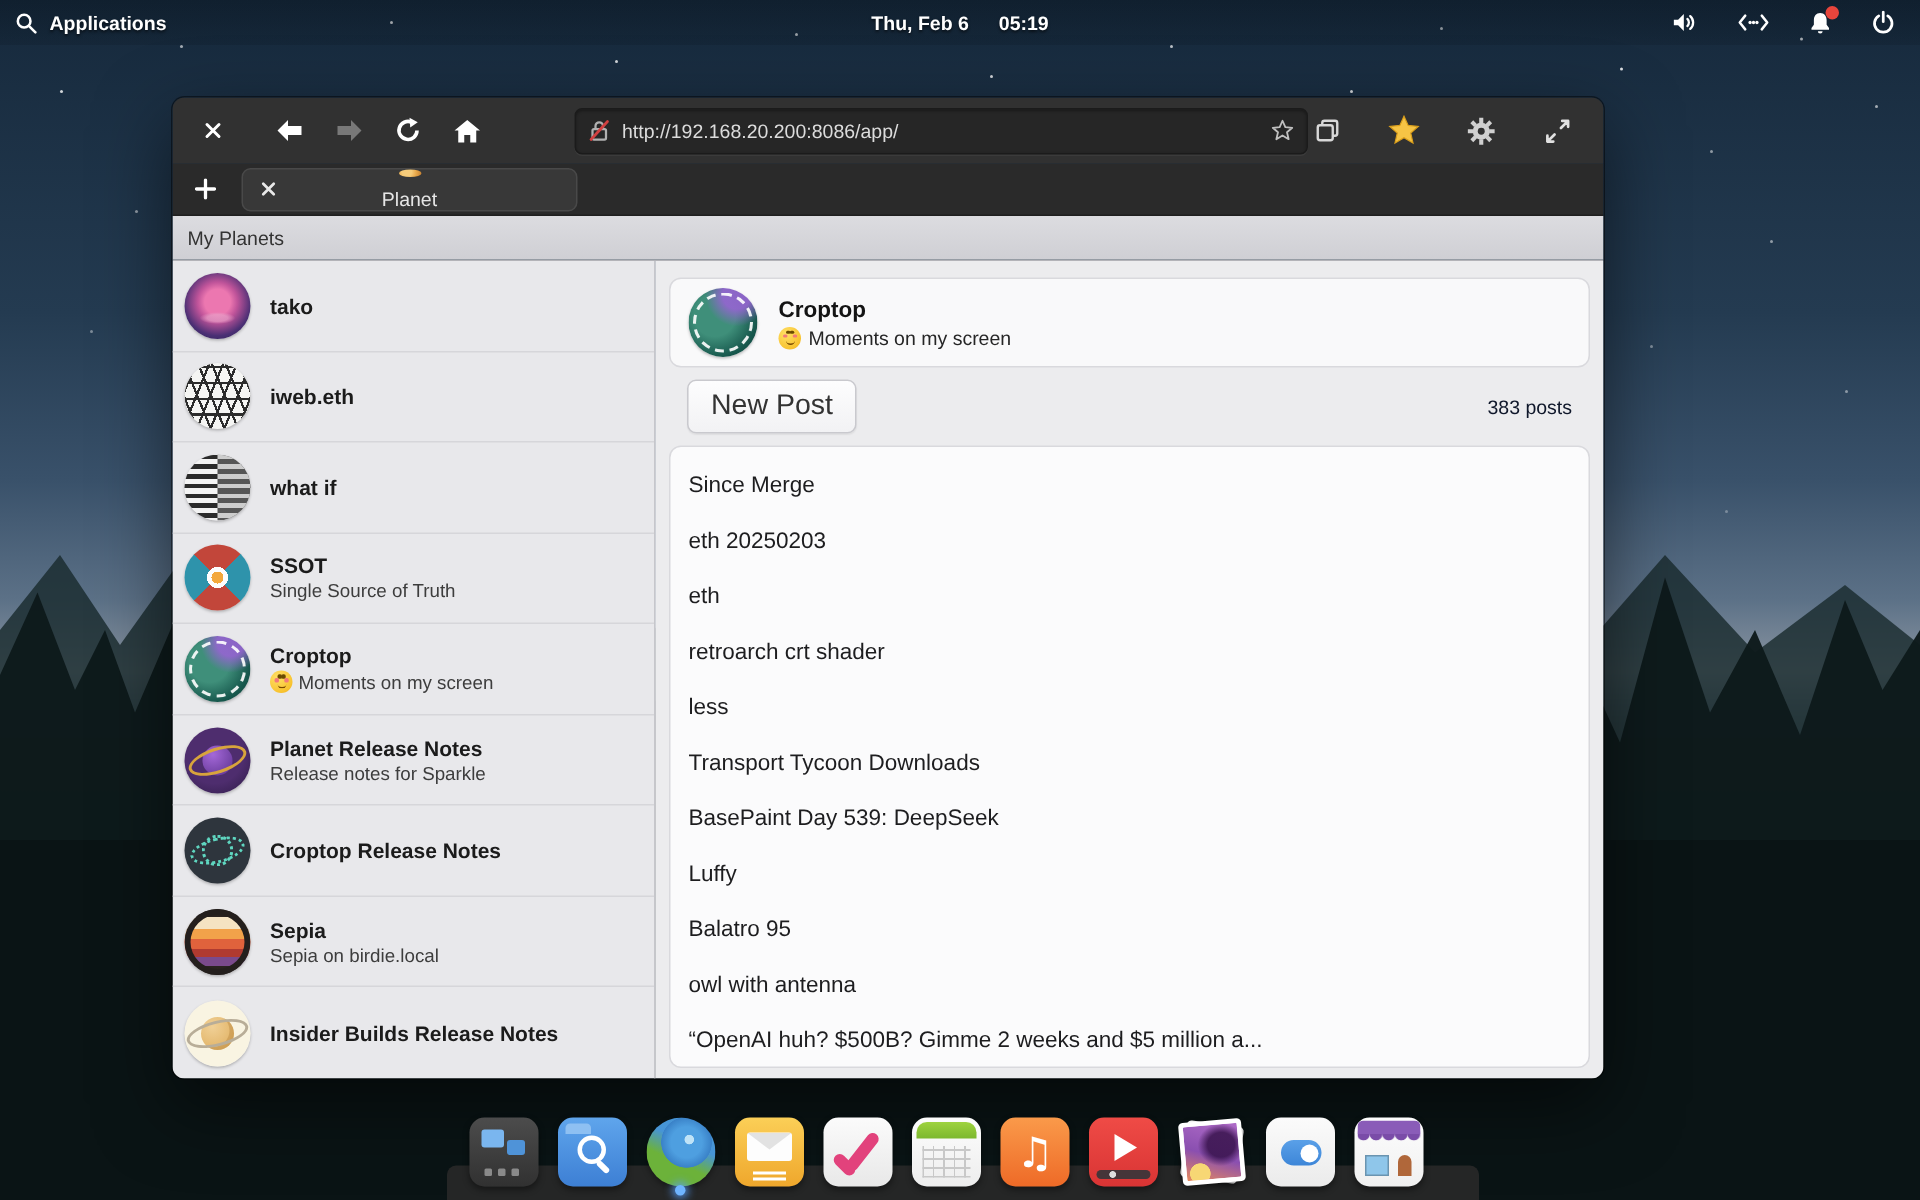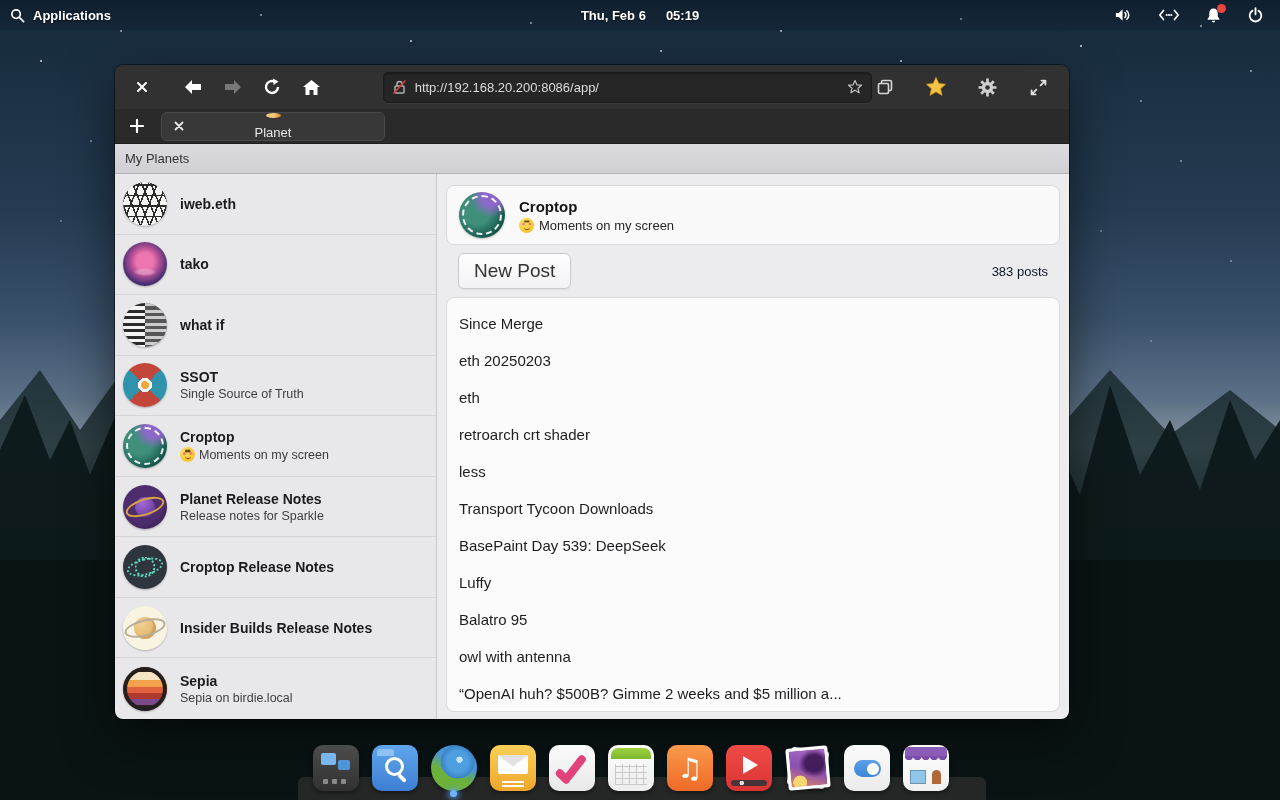--- a/index.html
+++ b/index.html
@@ -327,31 +327,31 @@
       <span class="tab-label">Planet</span>
     </div>
   </div>
 
   <div class="appheader">My Planets</div>
 
   <div class="content">
     <aside class="sidebar">
 
         <div class="side-row">
+          <span class="avatar av-tako"></span>
+          <span class="side-texts">
+            <span class="side-title">tako</span>
+
+          </span>
+        </div>
+
+        <div class="side-row">
           <span class="avatar av-iweb"></span>
           <span class="side-texts">
             <span class="side-title">iweb.eth</span>
-
-          </span>
-        </div>
-
-        <div class="side-row">
-          <span class="avatar av-tako"></span>
-          <span class="side-texts">
-            <span class="side-title">tako</span>
 
           </span>
         </div>
 
         <div class="side-row">
           <span class="avatar av-whatif"></span>
           <span class="side-texts">
             <span class="side-title">what if</span>
 
           </span>
@@ -392,35 +392,35 @@
 
         <div class="side-row">
           <span class="avatar av-croptoprn"></span>
           <span class="side-texts">
             <span class="side-title">Croptop Release Notes</span>
 
           </span>
         </div>
 
         <div class="side-row">
-          <span class="avatar av-insider"></span>
-          <span class="side-texts">
-            <span class="side-title">Insider Builds Release Notes</span>
-
-          </span>
-        </div>
-
-        <div class="side-row">
           <span class="avatar av-sepia"></span>
           <span class="side-texts">
             <span class="side-title">Sepia</span>
             <span class="side-sub">
 
               <span>Sepia on birdie.local</span>
             </span>
+          </span>
+        </div>
+
+        <div class="side-row">
+          <span class="avatar av-insider"></span>
+          <span class="side-texts">
+            <span class="side-title">Insider Builds Release Notes</span>
+
           </span>
         </div>
       </aside>
 
     <section class="main">
       <div class="head-card">
         <span class="avatar av-croptop"></span>
         <span class="head-texts">
           <span class="head-title">Croptop</span>
           <span class="head-sub">

